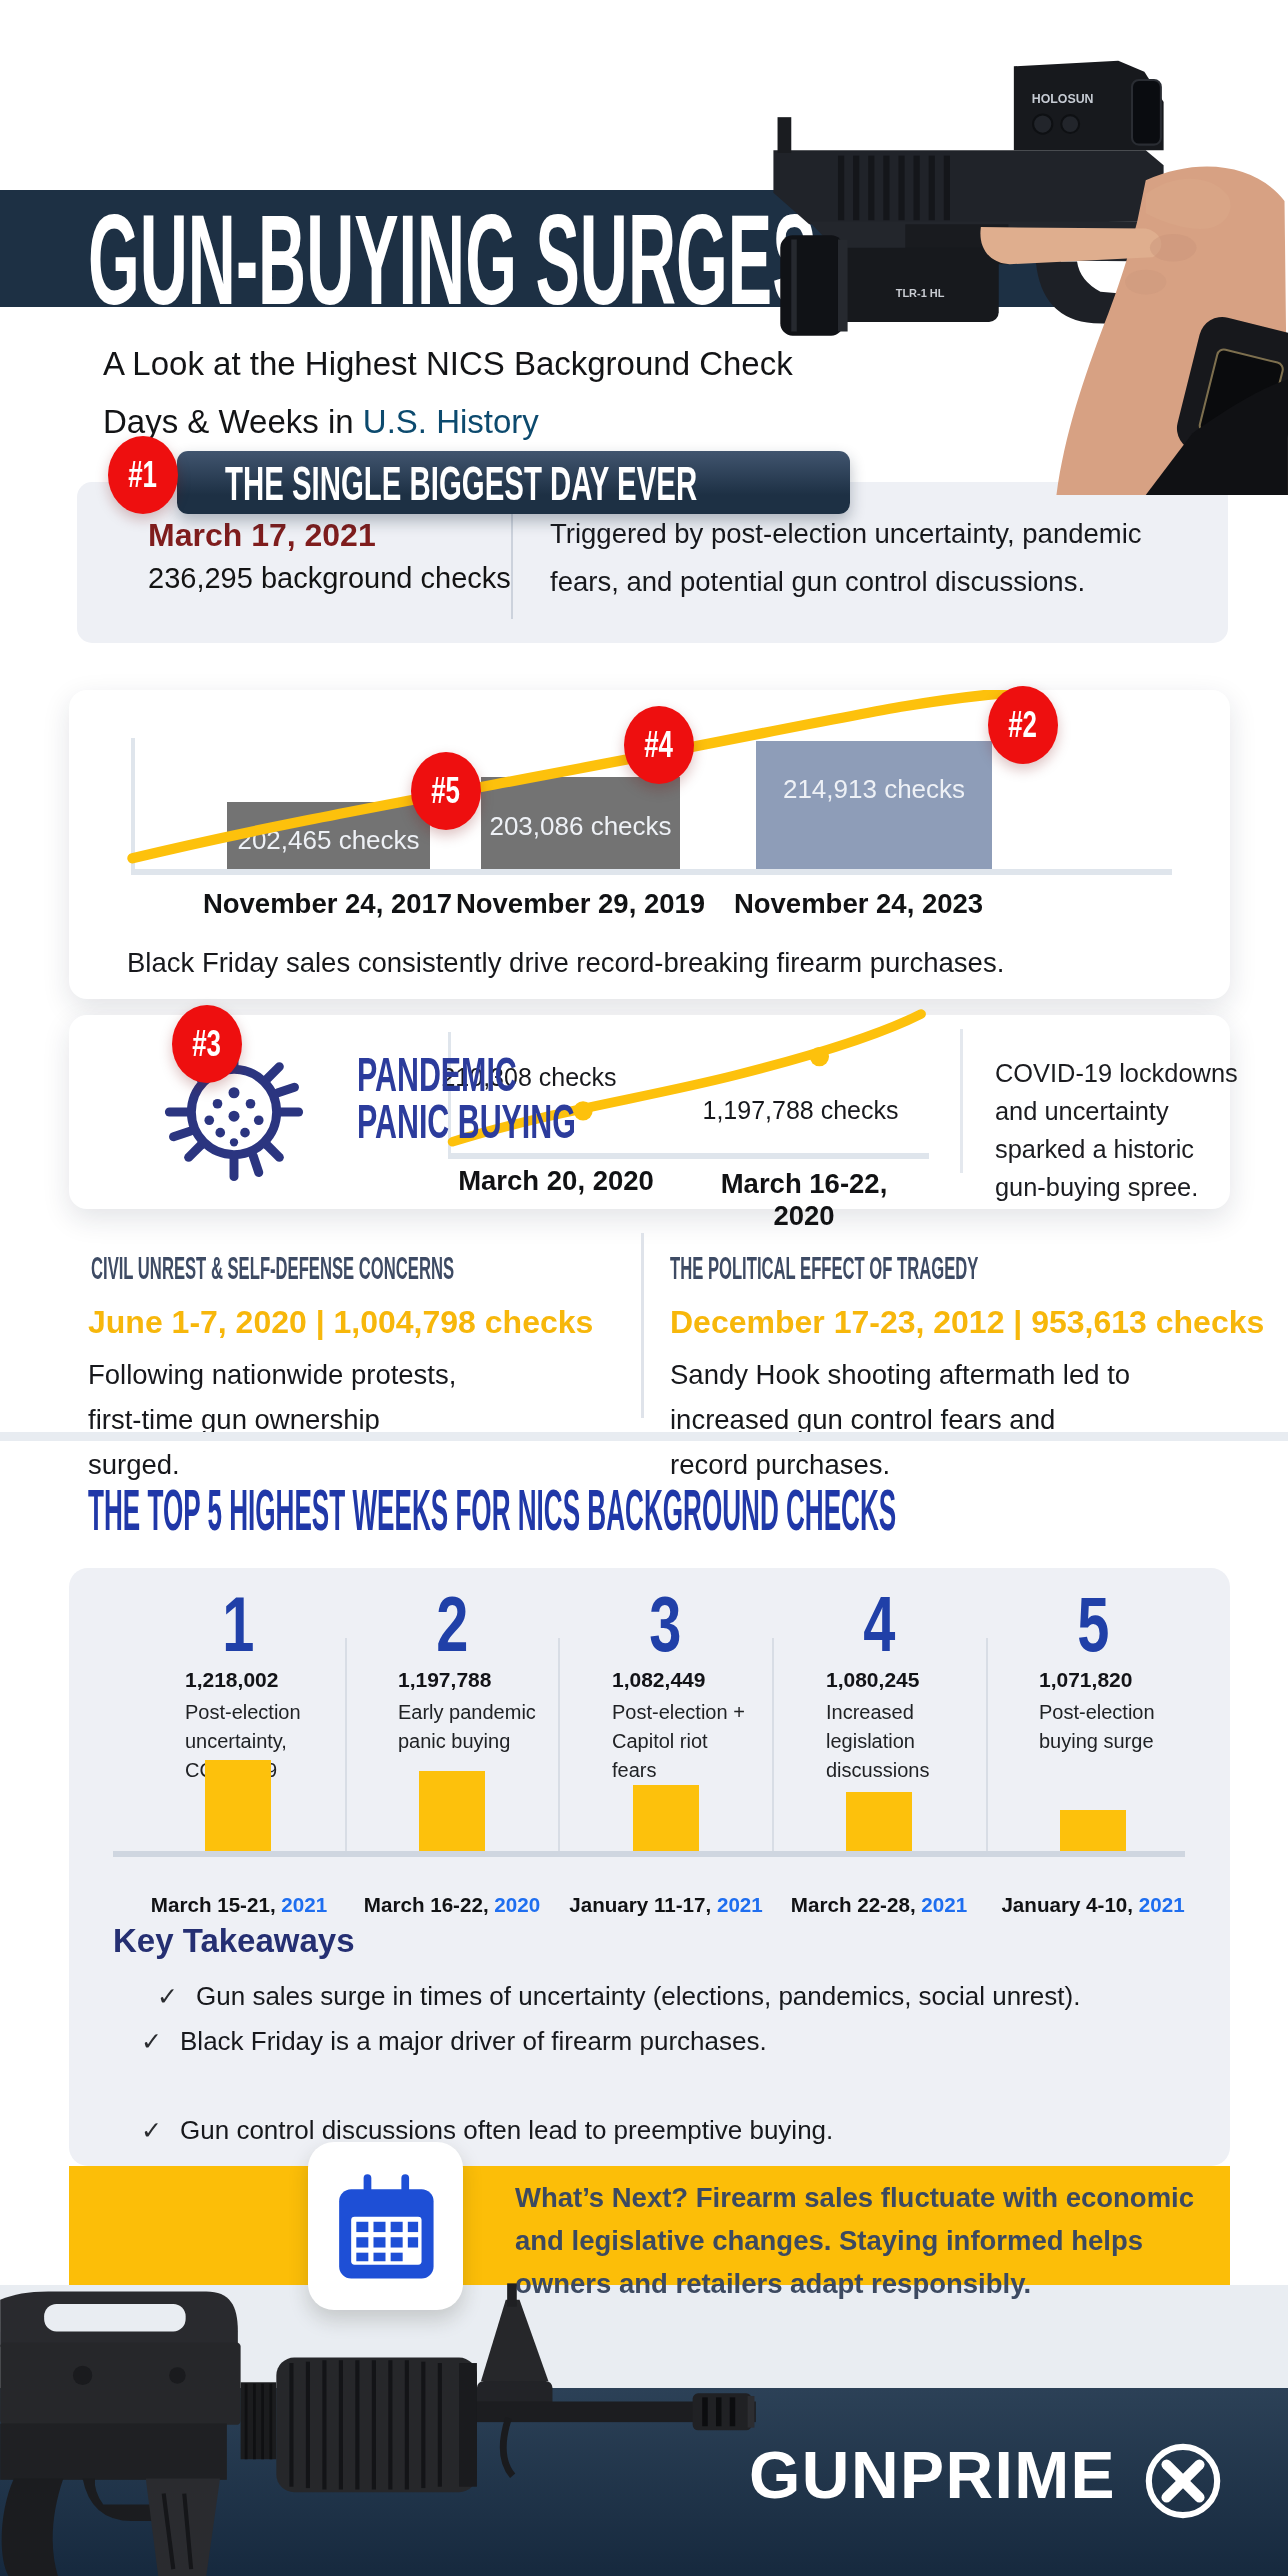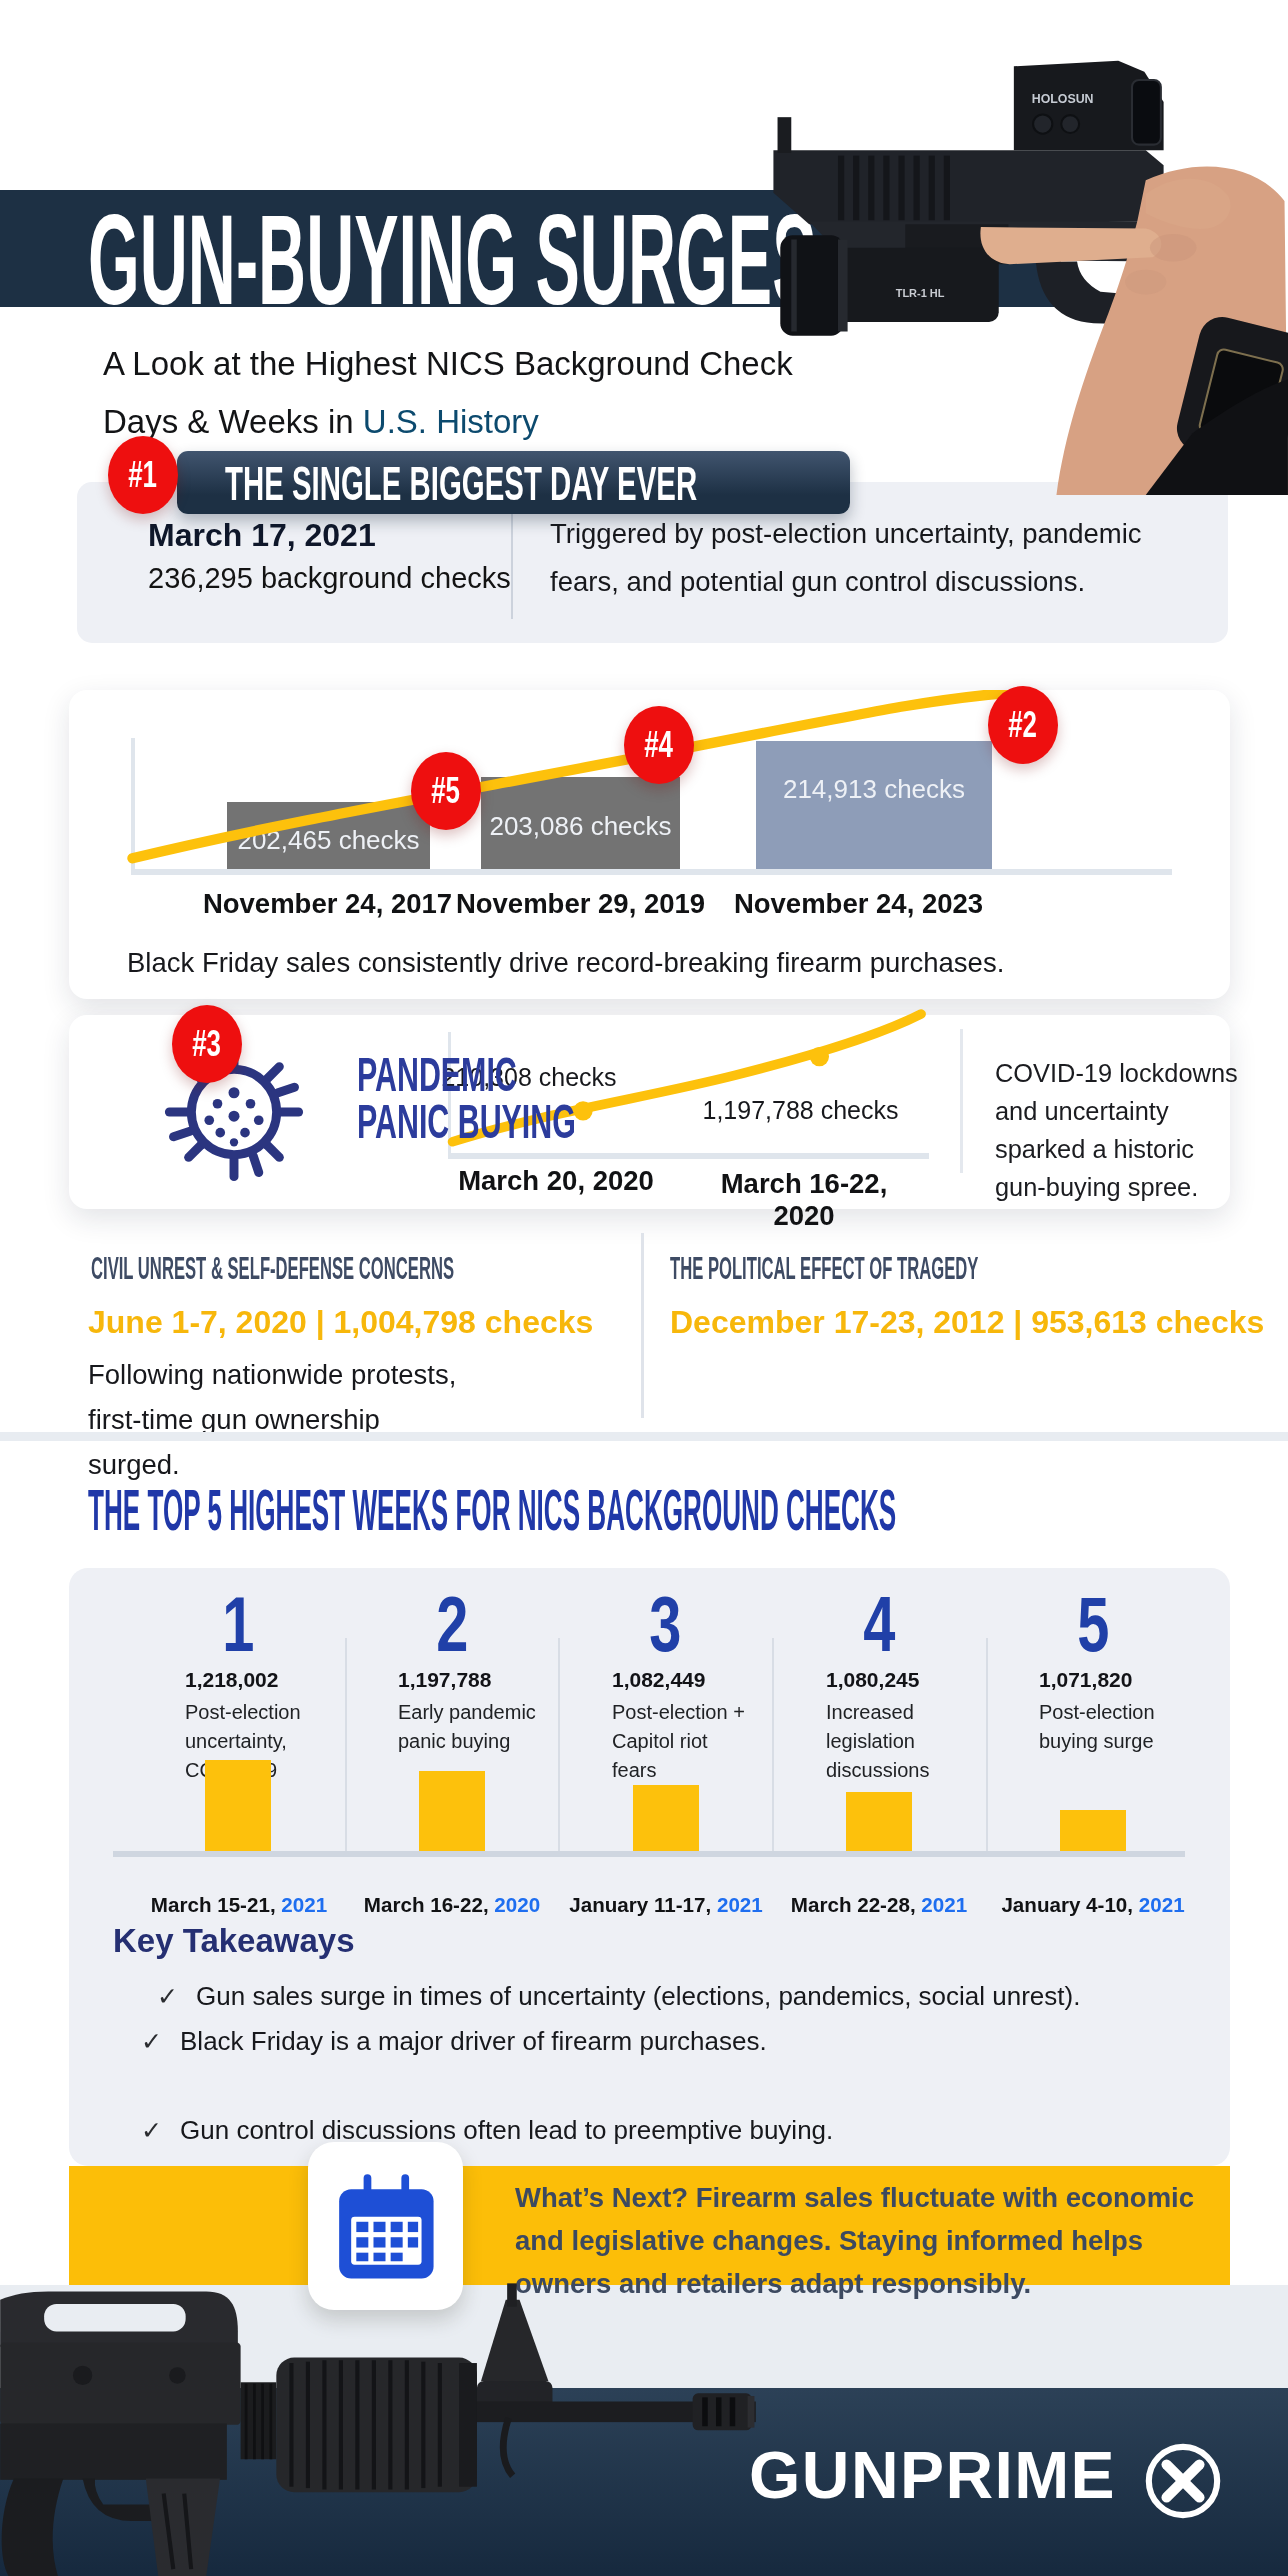--- a/index.html
+++ b/index.html
@@ -22,21 +22,21 @@
   .rbadge{width:70px;height:78px;border-radius:50%;background:#ee0f0f;display:flex;align-items:center;justify-content:center;
           color:#fff;font-weight:800;z-index:6;box-shadow:0 5.5px 12.4px rgba(120,10,10,.25);}
   .rbadge span{font-size:37px;transform:scaleX(.7);}
 
   
   .pill{left:177px;top:451px;width:625px;height:63px;border-radius:11px;z-index:5;
         background:linear-gradient(180deg,#41556f 0%,#1d3044 70%);display:flex;align-items:center;padding-left:48px;
         box-shadow:0 6.9px 15px rgba(20,35,55,.30);}
   .pill-text{color:#fff;font-size:49px;font-weight:700;transform:scaleX(.60);transform-origin:0 50%;white-space:nowrap;}
   .card1{left:77px;top:482px;width:1151px;height:161px;border-radius:15px;background:#eef0f5;z-index:2;}
-  .sd-date{left:148px;top:517px;font-size:32px;font-weight:700;color:#0f172a;z-index:4;}
+  .sd-date{left:148px;top:517px;font-size:32px;font-weight:700;color:#7f1d1d;z-index:4;}
   .sd-checks{left:148px;top:562px;font-size:29px;color:#131313;z-index:4;}
   .sd-div{left:511px;top:506px;width:2.1px;height:113px;background:#ccd2dc;z-index:4;}
   .sd-desc{left:550px;top:510px;width:632px;font-size:27.5px;line-height:48px;color:#17181c;z-index:4;}
 
   
   .wcard{background:#ffffff;border-radius:18px;box-shadow:0 9.6px 27.5px rgba(25,35,60,.12);}
   .axis{background:#dfe5ec;}
   .bf-bar{background:#737373;}
   .bf-bar.dark{background:#8e9db8;}
   .bf-label{position:absolute;width:100%;text-align:center;color:#eef1f6;font-size:26px;}
@@ -251,20 +251,21 @@
   <div class="abs ev-title" style="left:91px;top:1250px;">
     <span class="cx" style="transform:scaleX(.52);">CIVIL UNREST &amp; SELF-DEFENSE CONCERNS</span>
   </div>
   <div class="abs ev-stat" style="left:88px;top:1304px;">June 1-7, 2020 | 1,004,798 checks</div>
   <div class="abs ev-desc" style="left:88px;top:1352px;width:385px;">Following nationwide protests, first-time gun ownership surged.</div>
 
   <div class="abs ev-title" style="left:670px;top:1250px;">
     <span class="cx" style="transform:scaleX(.52);">THE POLITICAL EFFECT OF TRAGEDY</span>
   </div>
   <div class="abs ev-stat" style="left:670px;top:1304px;">December 17-23, 2012 | 953,613 checks</div>
+  <div class="abs ev-desc" style="left:670px;top:1352px;width:467px;">Sandy Hook shooting aftermath led to increased gun control fears and record purchases.</div>
 
   <div class="abs evstrip"></div>
 
   <div class="abs t5-title">
     <span class="cx" style="transform:scaleX(.45);">THE TOP 5 HIGHEST WEEKS FOR NICS BACKGROUND CHECKS</span>
   </div>
   <div class="abs t5-card"></div>
 
   <div class="abs rank" style="left:149px;top:1580px;"><span class="cxc" style="transform:scaleX(.75);">1</span></div>
   <div class="abs rank" style="left:363px;top:1580px;"><span class="cxc" style="transform:scaleX(.75);">2</span></div>

